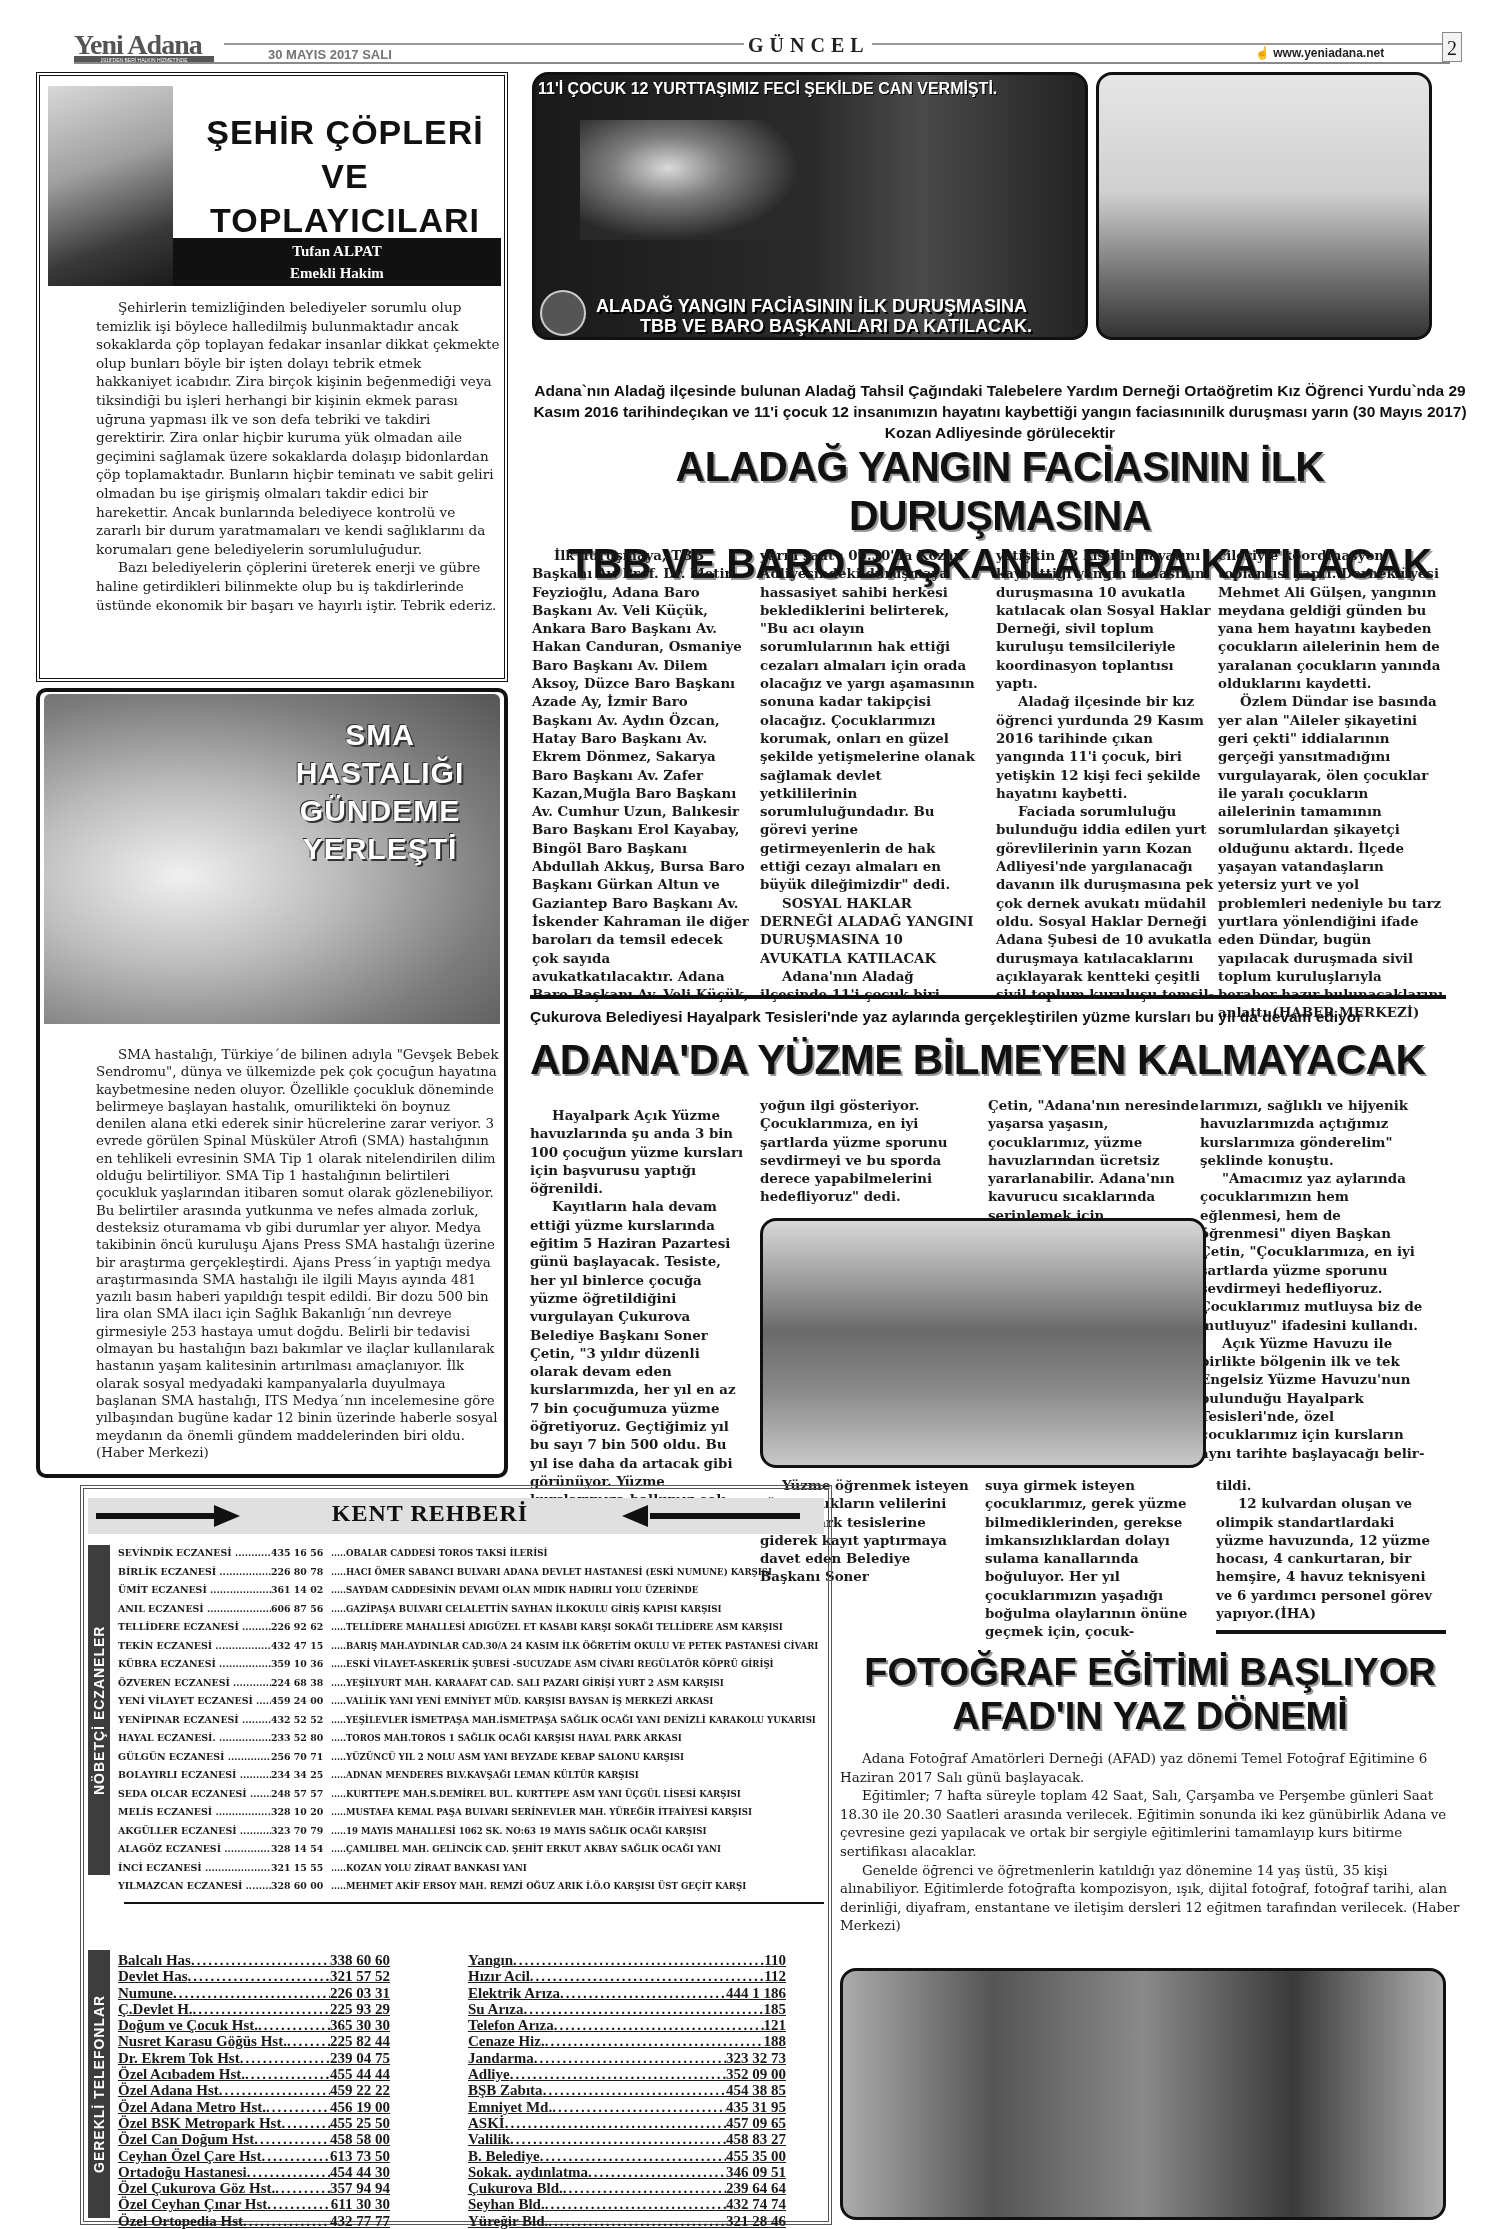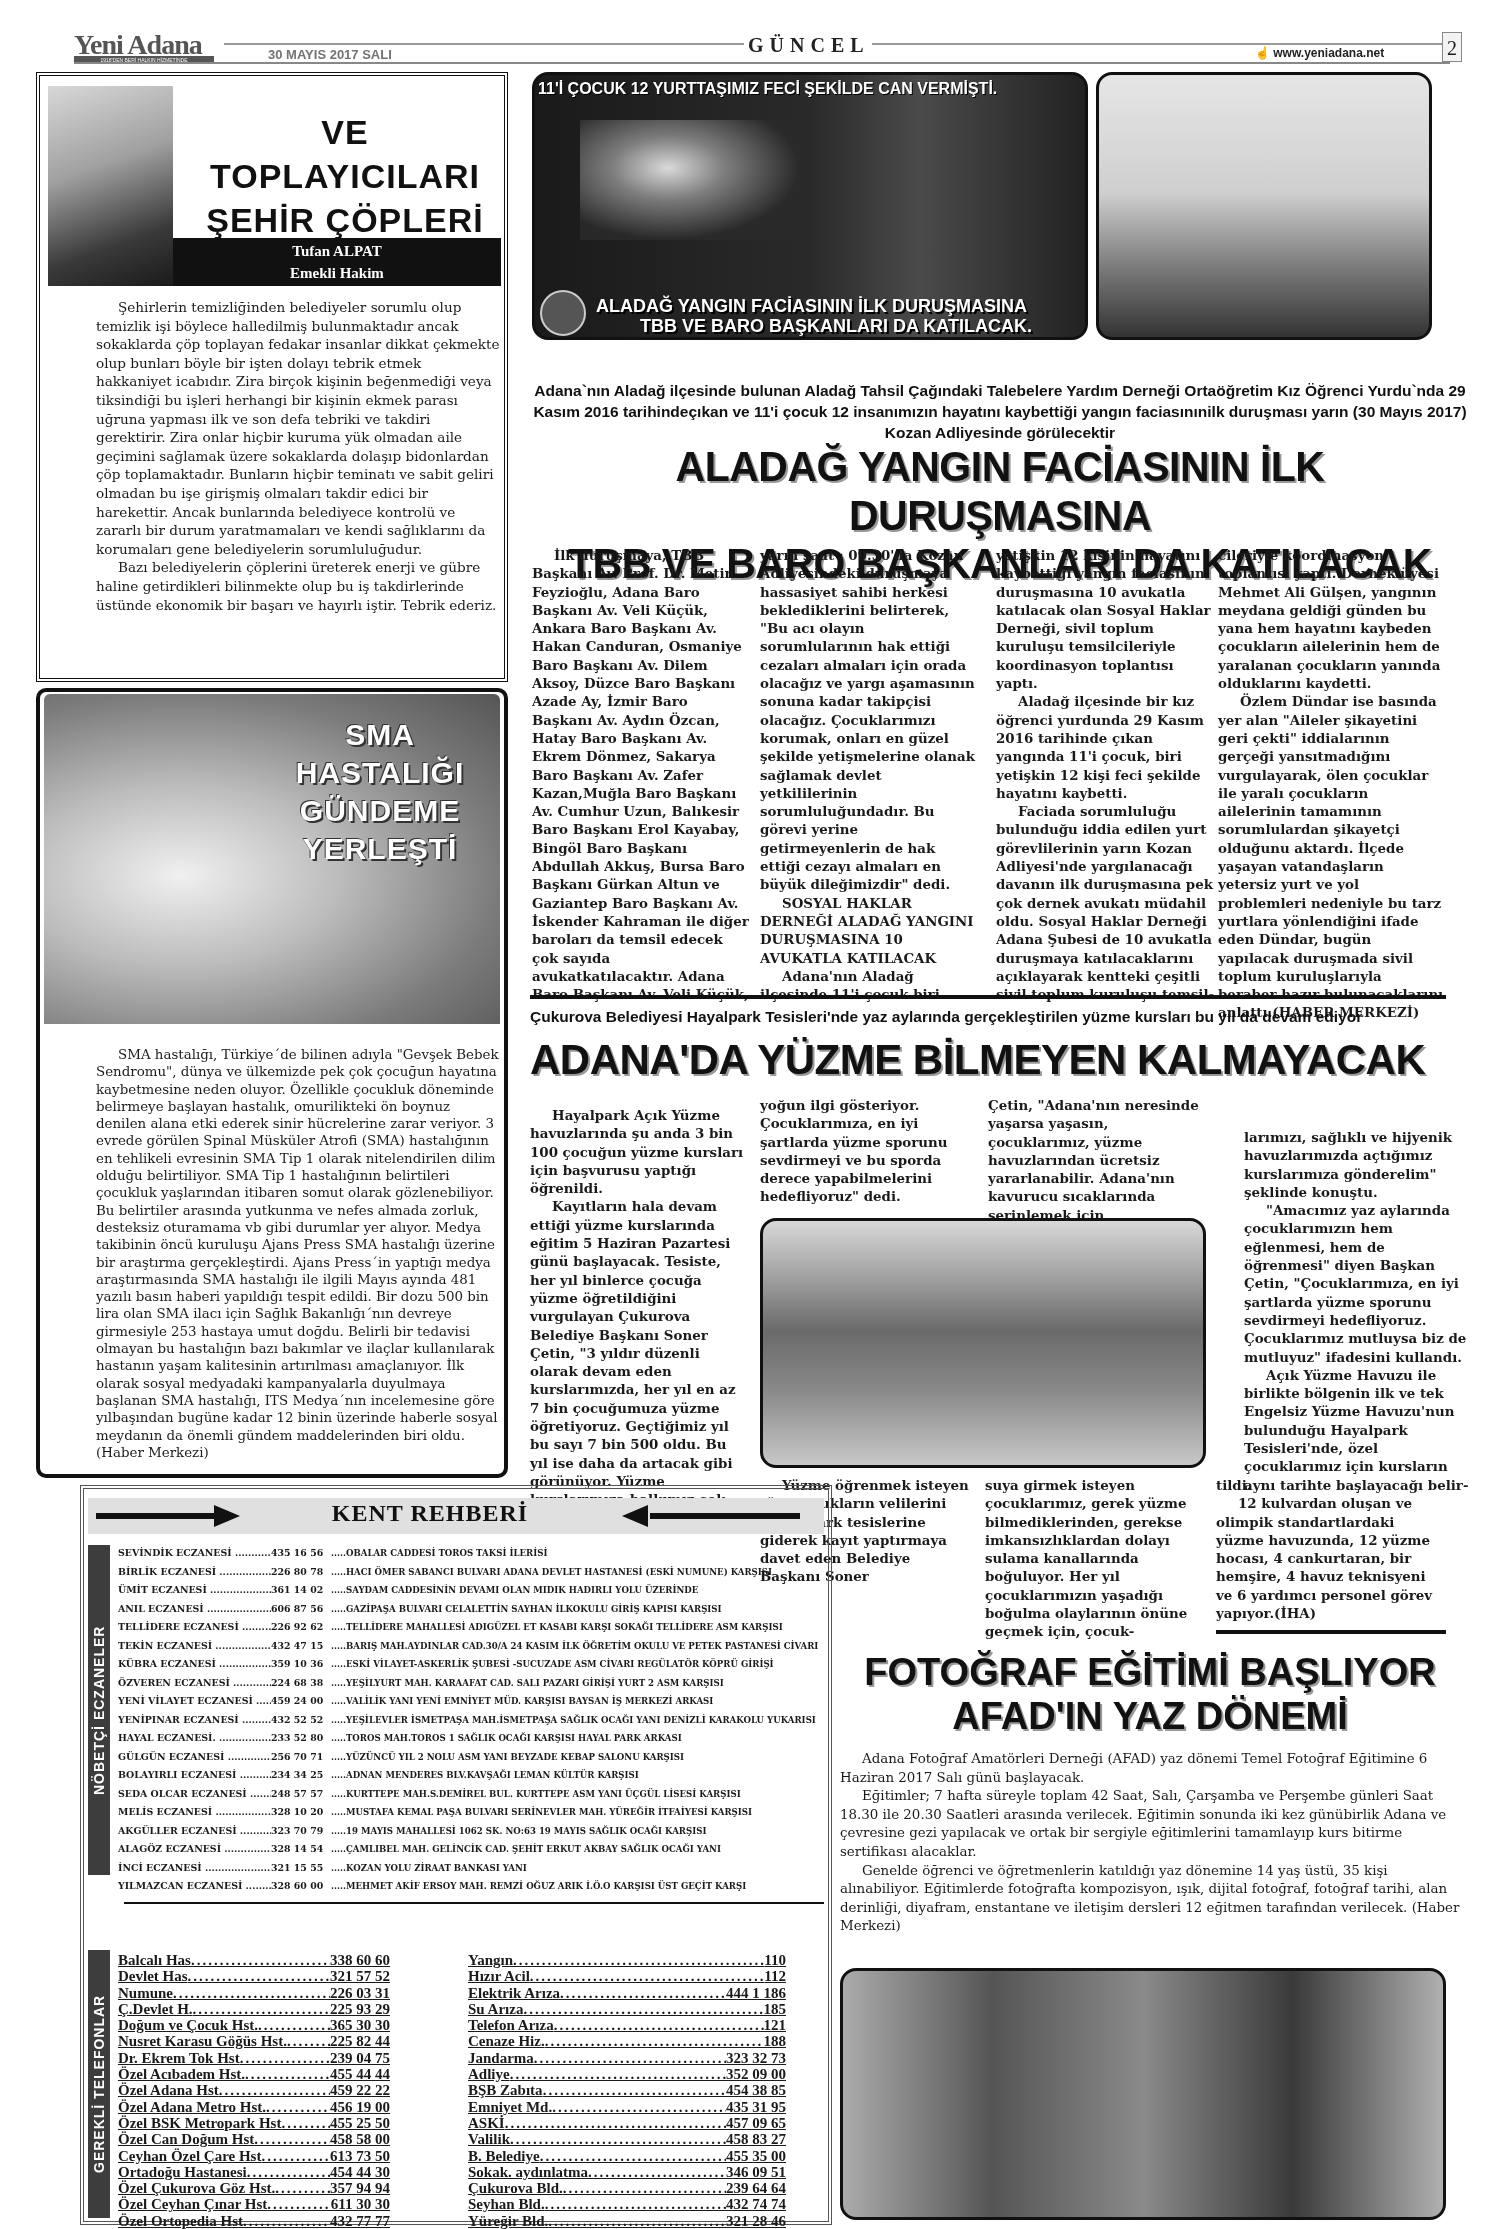--- a/index.html
+++ b/index.html
@@ -54,21 +54,21 @@
   .ala-c3 { left: 996px; top: 546px; width: 220px; }
   .ala-c4 { left: 1218px; top: 546px; width: 226px; }
   .rule-ala { left: 530px; top: 995px; width: 916px; height: 4px; background: #111; }
 
   
   .swim-deck { left: 530px; top: 1008px; font-family: "Liberation Sans", sans-serif; font-weight: bold; font-size: 15.5px; color: #111; }
   .swim-head { left: 530px; top: 1036px; width: 930px; font-family: "Liberation Sans", sans-serif; font-weight: bold; font-size: 42px; line-height: 48px; color: #111; text-shadow: 2px 2px 0 #999; letter-spacing: -0.5px; }
   .swim-c1 { left: 530px; top: 1096px; width: 218px; margin-top: 10px; }
   .swim-c2 { left: 760px; top: 1096px; width: 230px; }
   .swim-c3 { left: 988px; top: 1096px; width: 220px; }
-  .swim-c4 { left: 1244px; top: 1096px; width: 230px; margin-top: 32px; }
+  .swim-c4 { left: 1200px; top: 1096px; width: 230px; }
   .swim-photo { left: 760px; top: 1218px; width: 446px; height: 250px; border: 3px solid #111; border-radius: 16px; background: linear-gradient(180deg, #d8d8d8 0%, #a8a8a8 20%, #6a6a6a 45%, #8a8a8a 70%, #c8c8c8 100%); }
   .swim-c5 { left: 760px; top: 1476px; width: 210px; }
   .swim-c6 { left: 985px; top: 1476px; width: 222px; }
   .swim-c7 { left: 1216px; top: 1476px; width: 230px; }
   .rule-swim { left: 1216px; top: 1630px; width: 230px; height: 4px; background: #111; }
 
   
   .afad-head { left: 840px; top: 1650px; width: 620px; text-align: center; font-family: "Liberation Sans", sans-serif; font-weight: bold; font-size: 38px; line-height: 44px; color: #111; text-shadow: 2px 2px 0 #999; }
   .afad-body { left: 840px; top: 1750px; width: 620px; font-size: 13.4px; line-height: 18.6px; }
   .afad-body p { text-indent: 22px; }
@@ -112,22 +112,22 @@
 <div class="abs rule-top-l"></div>
 <div class="abs section">GÜNCEL</div>
 <div class="abs rule-top-r"></div>
 <div class="abs rule-bottom"></div>
 <div class="abs web"><span>☝ </span><span>www.yeniadana.net</span></div>
 <div class="abs page-num">2</div>
 
 <div class="abs op-box"></div>
 <div class="abs op-photo"></div>
 <div class="abs op-title">
+  <div>ŞEHİR ÇÖPLERİ</div>
   <div>VE TOPLAYICILARI</div>
-  <div>ŞEHİR ÇÖPLERİ</div>
 </div>
 <div class="abs op-author">
   <div>Tufan ALPAT</div>
   <div>Emekli Hakim</div>
 </div>
 <div class="abs op-body">
   <p>Şehirlerin temizliğinden belediyeler sorumlu olup temizlik işi böylece halledilmiş bulunmaktadır ancak sokaklarda çöp toplayan fedakar insanlar dikkat çekmekte olup bunları böyle bir işten dolayı tebrik etmek hakkaniyet icabıdır. Zira birçok kişinin beğenmediği veya tiksindiği bu işleri herhangi bir kişinin ekmek parası uğruna yapması ilk ve son defa tebriki ve takdiri gerektirir. Zira onlar hiçbir kuruma yük olmadan aile geçimini sağlamak üzere sokaklarda dolaşıp bidonlardan çöp toplamaktadır. Bunların hiçbir teminatı ve sabit geliri olmadan bu işe girişmiş olmaları takdir edici bir harekettir. Ancak bunlarında belediyece kontrolü ve zararlı bir durum yaratmamaları ve kendi sağlıklarını da korumaları gene belediyelerin sorumluluğudur.</p>
   <p>Bazı belediyelerin çöplerini üreterek enerji ve gübre haline getirdikleri bilinmekte olup bu iş takdirlerinde üstünde ekonomik bir başarı ve hayırlı iştir. Tebrik ederiz.</p>
 </div>
 

